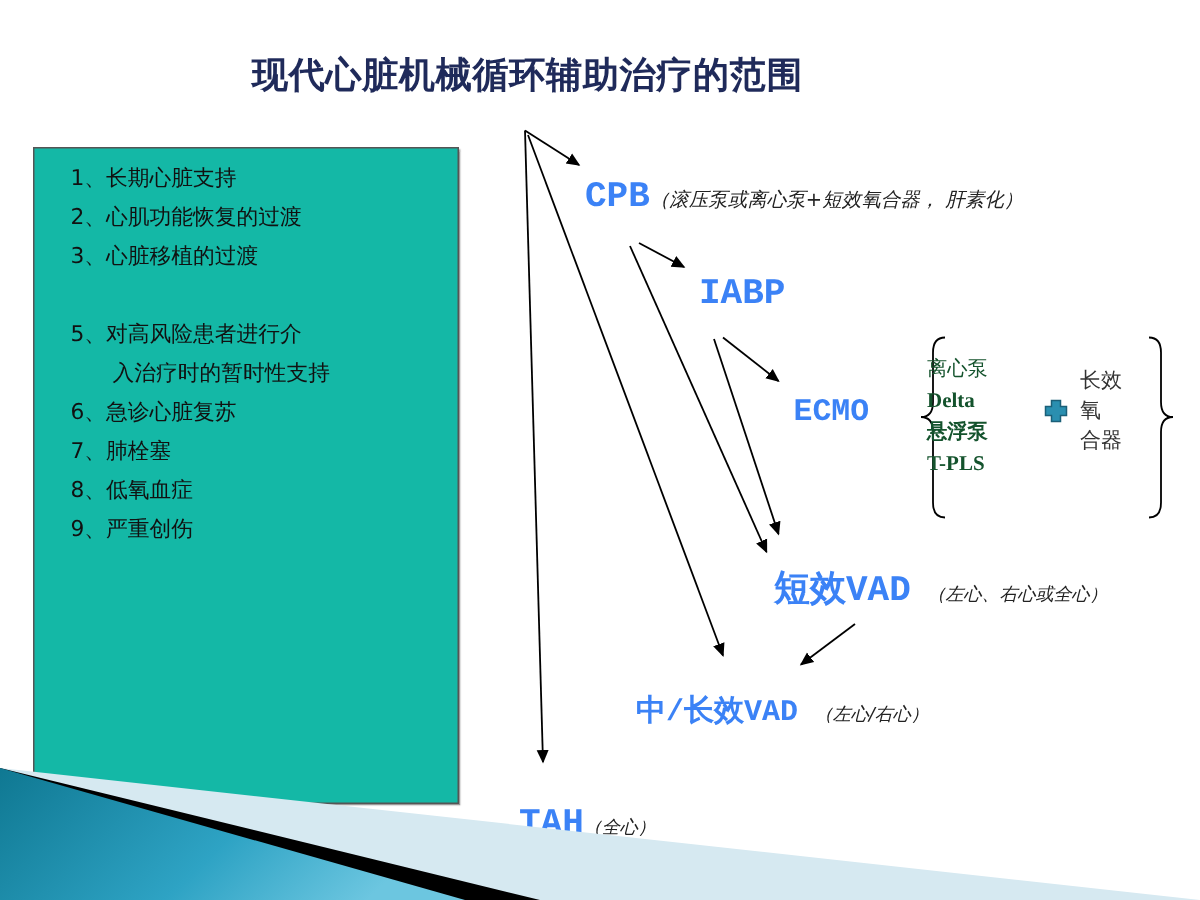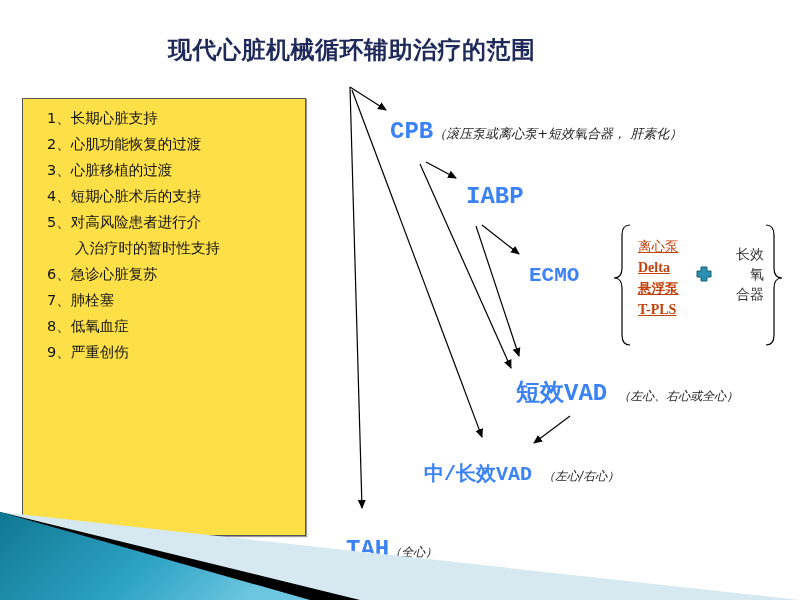--- a/index.html
+++ b/index.html
@@ -1,39 +1,38 @@
 <!DOCTYPE html>
 <html><head>
 <meta charset="utf-8">
 <style>
   html, body { margin:0; padding:0; }
   body { width:800px; height:600px; position:relative; overflow:hidden; background:#ffffff; font-family:"DejaVu Sans", sans-serif; }
   .title { position:absolute; left:168px; top:34px; width:410px; font-size:24px; font-weight:bold; color:#1f2a5a; letter-spacing:0.5px; white-space:nowrap; font-family:"DejaVu Sans", sans-serif; }
-  .list-box { position:absolute; left:22px; top:98px; width:284px; height:438px; background:#fde047; border:1px solid #555; box-shadow:1px 1px 1px #999; box-sizing:border-box;padding-left:19px; }
+  .list-box { position:absolute; left:22px; top:98px; width:284px; height:438px; background:#14b8a6; border:1px solid #555; box-shadow:1px 1px 1px #999; box-sizing:border-box;padding-left:19px; }
   .list-item { position:absolute; left:24px; font-size:14.5px; color:#111; white-space:nowrap; font-family:"DejaVu Sans", sans-serif; }
   .label { position:absolute; white-space:nowrap; }
   .red { color:#3b82f6; font-weight:bold; font-family:Liberation Mono, monospace; }
   .note { color:#222; font-family:"DejaVu Sans", sans-serif; font-weight:normal;font-style:italic; }
   svg.arrows { position:absolute; left:0; top:0; }
-  .ecmo-left { position:absolute; left:638px; top:236px; font-size:14px; line-height:21px; color:#c2410c; font-family:"Liberation Serif", serif;text-decoration:underline; }
+  .ecmo-left { position:absolute; left:618px; top:236px; font-size:14px; line-height:21px; color:#14532d; font-family:"Liberation Serif", serif; }
   .ecmo-left .b { font-weight:bold; }
-  .ecmo-right { position:absolute; left:720px; top:244px; width:44px; text-align:right; font-size:14px; line-height:20px; color:#333; }
+  .ecmo-right { position:absolute; left:720px; top:244px; width:44px; text-align:left; font-size:14px; line-height:20px; color:#333; }
   .plus { position:absolute; left:696px; top:266px; width:16px; height:16px; }
   .footer { position:absolute; left:0; top:500px; }
 </style>
 </head>
 <body>
 
 <div class="title">现代心脏机械循环辅助治疗的范围</div>
 
 <div class="list-box">
   <div class="list-item" style="top:10px">1、长期心脏支持</div>
   <div class="list-item" style="top:36px">2、心肌功能恢复的过渡</div>
   <div class="list-item" style="top:62px">3、心脏移植的过渡</div>
-  <div class="list-item" style="top:88px">4、短期心脏术后的支持</div>
   <div class="list-item" style="top:114px">5、对高风险患者进行介</div>
   <div class="list-item" style="top:140px; left:52px"><span>    入治疗时的暂时性支持</span></div>
   <div class="list-item" style="top:166px">6、急诊心脏复苏</div>
   <div class="list-item" style="top:192px">7、肺栓塞</div>
   <div class="list-item" style="top:218px">8、低氧血症</div>
   <div class="list-item" style="top:244px">9、严重创伤</div>
 </div>
 
 <svg class="arrows" width="800" height="600">
   <defs>

